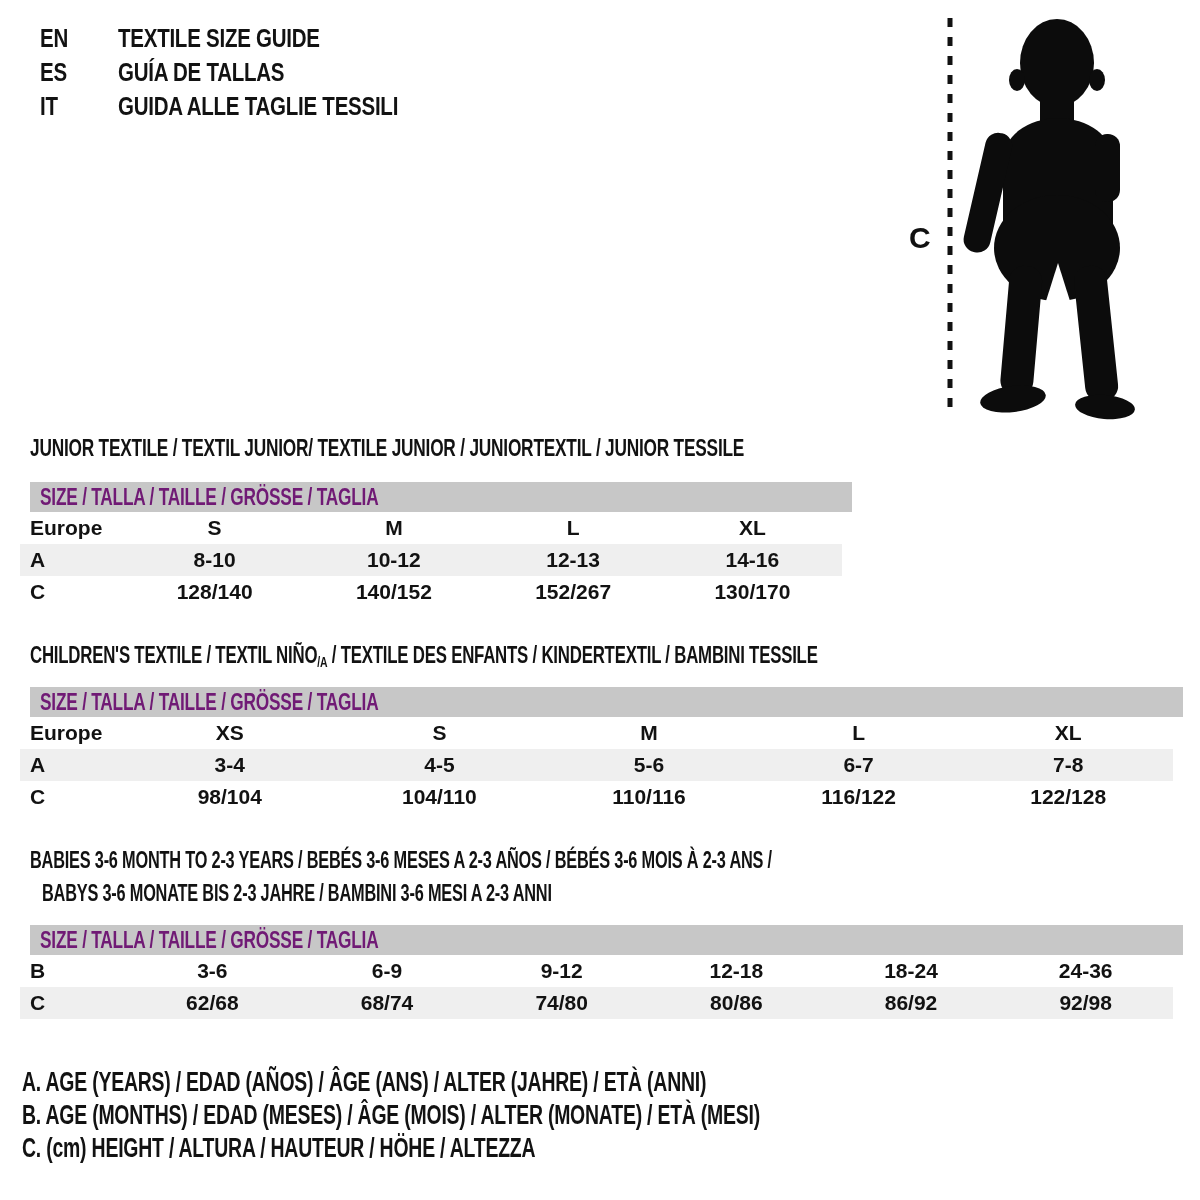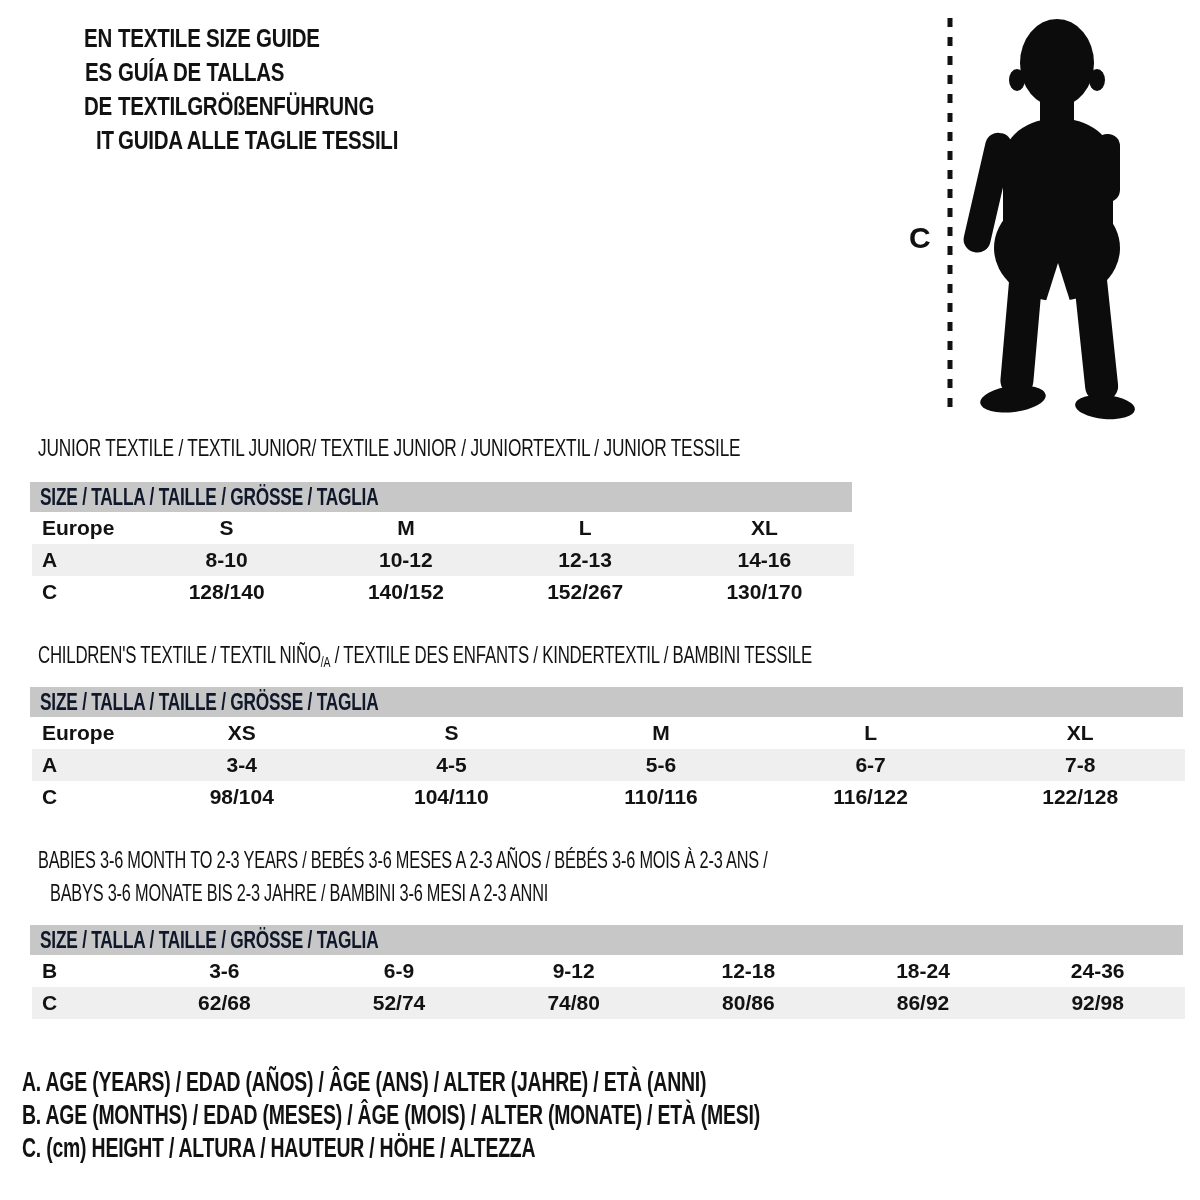--- a/index.html
+++ b/index.html
@@ -10,32 +10,32 @@
   .cond{display:inline-block;transform-origin:0 50%;white-space:nowrap;letter-spacing:-0.3px;}
   .sx68{transform:scaleX(.68);}
   .sx70{transform:scaleX(.70);}
   .sx72{transform:scaleX(.72);}
   .sx82{transform:scaleX(.82);}
 
   
   .lang-block{position:absolute;left:40px;top:26px;}
   .lang-row{display:flex;height:24px;line-height:24px;margin-bottom:10px;
             font-size:25px;font-weight:bold;}
-  .lang-code{width:78px;text-align:right;}
+  .lang-code{width:78px;}
 
   
   .figure{position:absolute;left:895px;top:8px;width:250px;height:412px;}
 
   
-  .section-title{position:absolute;left:38px;height:28px;line-height:28px;
-                 font-size:24px;font-weight:normal;text-align:center;}
+  .section-title{position:absolute;left:30px;height:28px;line-height:28px;
+                 font-size:24px;font-weight:bold;text-align:center;}
   .size-bar{position:absolute;left:30px;height:30px;line-height:30px;
-            background:#c7c7c7;color:#0f172a;font-size:24px;font-weight:bold;
+            background:#c7c7c7;color:#701a75;font-size:24px;font-weight:bold;
             padding-left:10px;box-sizing:border-box;}
-  .tbl{position:absolute;left:32px;}
+  .tbl{position:absolute;left:20px;}
   .trow{display:flex;height:32px;line-height:32px;font-size:21px;font-weight:bold;}
   .trow.shaded{background:#efefef;}
   .tlabel{width:105px;padding-left:10px;box-sizing:border-box;text-align:left;}
   .tcell{flex:1;text-align:center;}
 
   .subsmall{font-size:15px;vertical-align:-4px;}
 
   
   .legend-line{position:absolute;left:22px;height:24px;line-height:24px;
                font-size:27px;font-weight:bold;}
@@ -46,24 +46,20 @@
 <div class="canvas">
 
   <div class="lang-block">
     <div class="lang-row">
       <span class="lang-code"><span class="cond sx82">EN</span></span>
       <span class="cond sx82">TEXTILE SIZE GUIDE</span>
     </div>
     <div class="lang-row">
       <span class="lang-code"><span class="cond sx82">ES</span></span>
       <span class="cond sx82">GUÍA DE TALLAS</span>
-    </div>
-    <div class="lang-row">
-      <span class="lang-code"><span class="cond sx82">DE</span></span>
-      <span class="cond sx82">TEXTILGRÖßENFÜHRUNG</span>
     </div>
     <div class="lang-row">
       <span class="lang-code"><span class="cond sx82">IT</span></span>
       <span class="cond sx82">GUIDA ALLE TAGLIE TESSILI</span>
     </div>
   </div>
 
   <svg class="figure" viewBox="0 0 250 412">
     <line x1="55" y1="10" x2="55" y2="405" stroke="#111" stroke-width="5" stroke-dasharray="9 10"></line>
     <text x="14" y="240" font-size="30" font-weight="bold" fill="#111">C</text>
@@ -163,21 +159,21 @@
         <span class="tcell">3-6</span>
         <span class="tcell">6-9</span>
         <span class="tcell">9-12</span>
         <span class="tcell">12-18</span>
         <span class="tcell">18-24</span>
         <span class="tcell">24-36</span>
       </div>
       <div class="trow shaded">
         <span class="tlabel">C</span>
         <span class="tcell">62/68</span>
-        <span class="tcell">52/74</span>
+        <span class="tcell">68/74</span>
         <span class="tcell">74/80</span>
         <span class="tcell">80/86</span>
         <span class="tcell">86/92</span>
         <span class="tcell">92/98</span>
       </div>
     </div>
 
   <div class="legend-line" style="top:1070px;">
     <span class="cond sx72">A. AGE (YEARS) / EDAD (AÑOS) / ÂGE (ANS) / ALTER (JAHRE) / ETÀ (ANNI)</span>
   </div>

